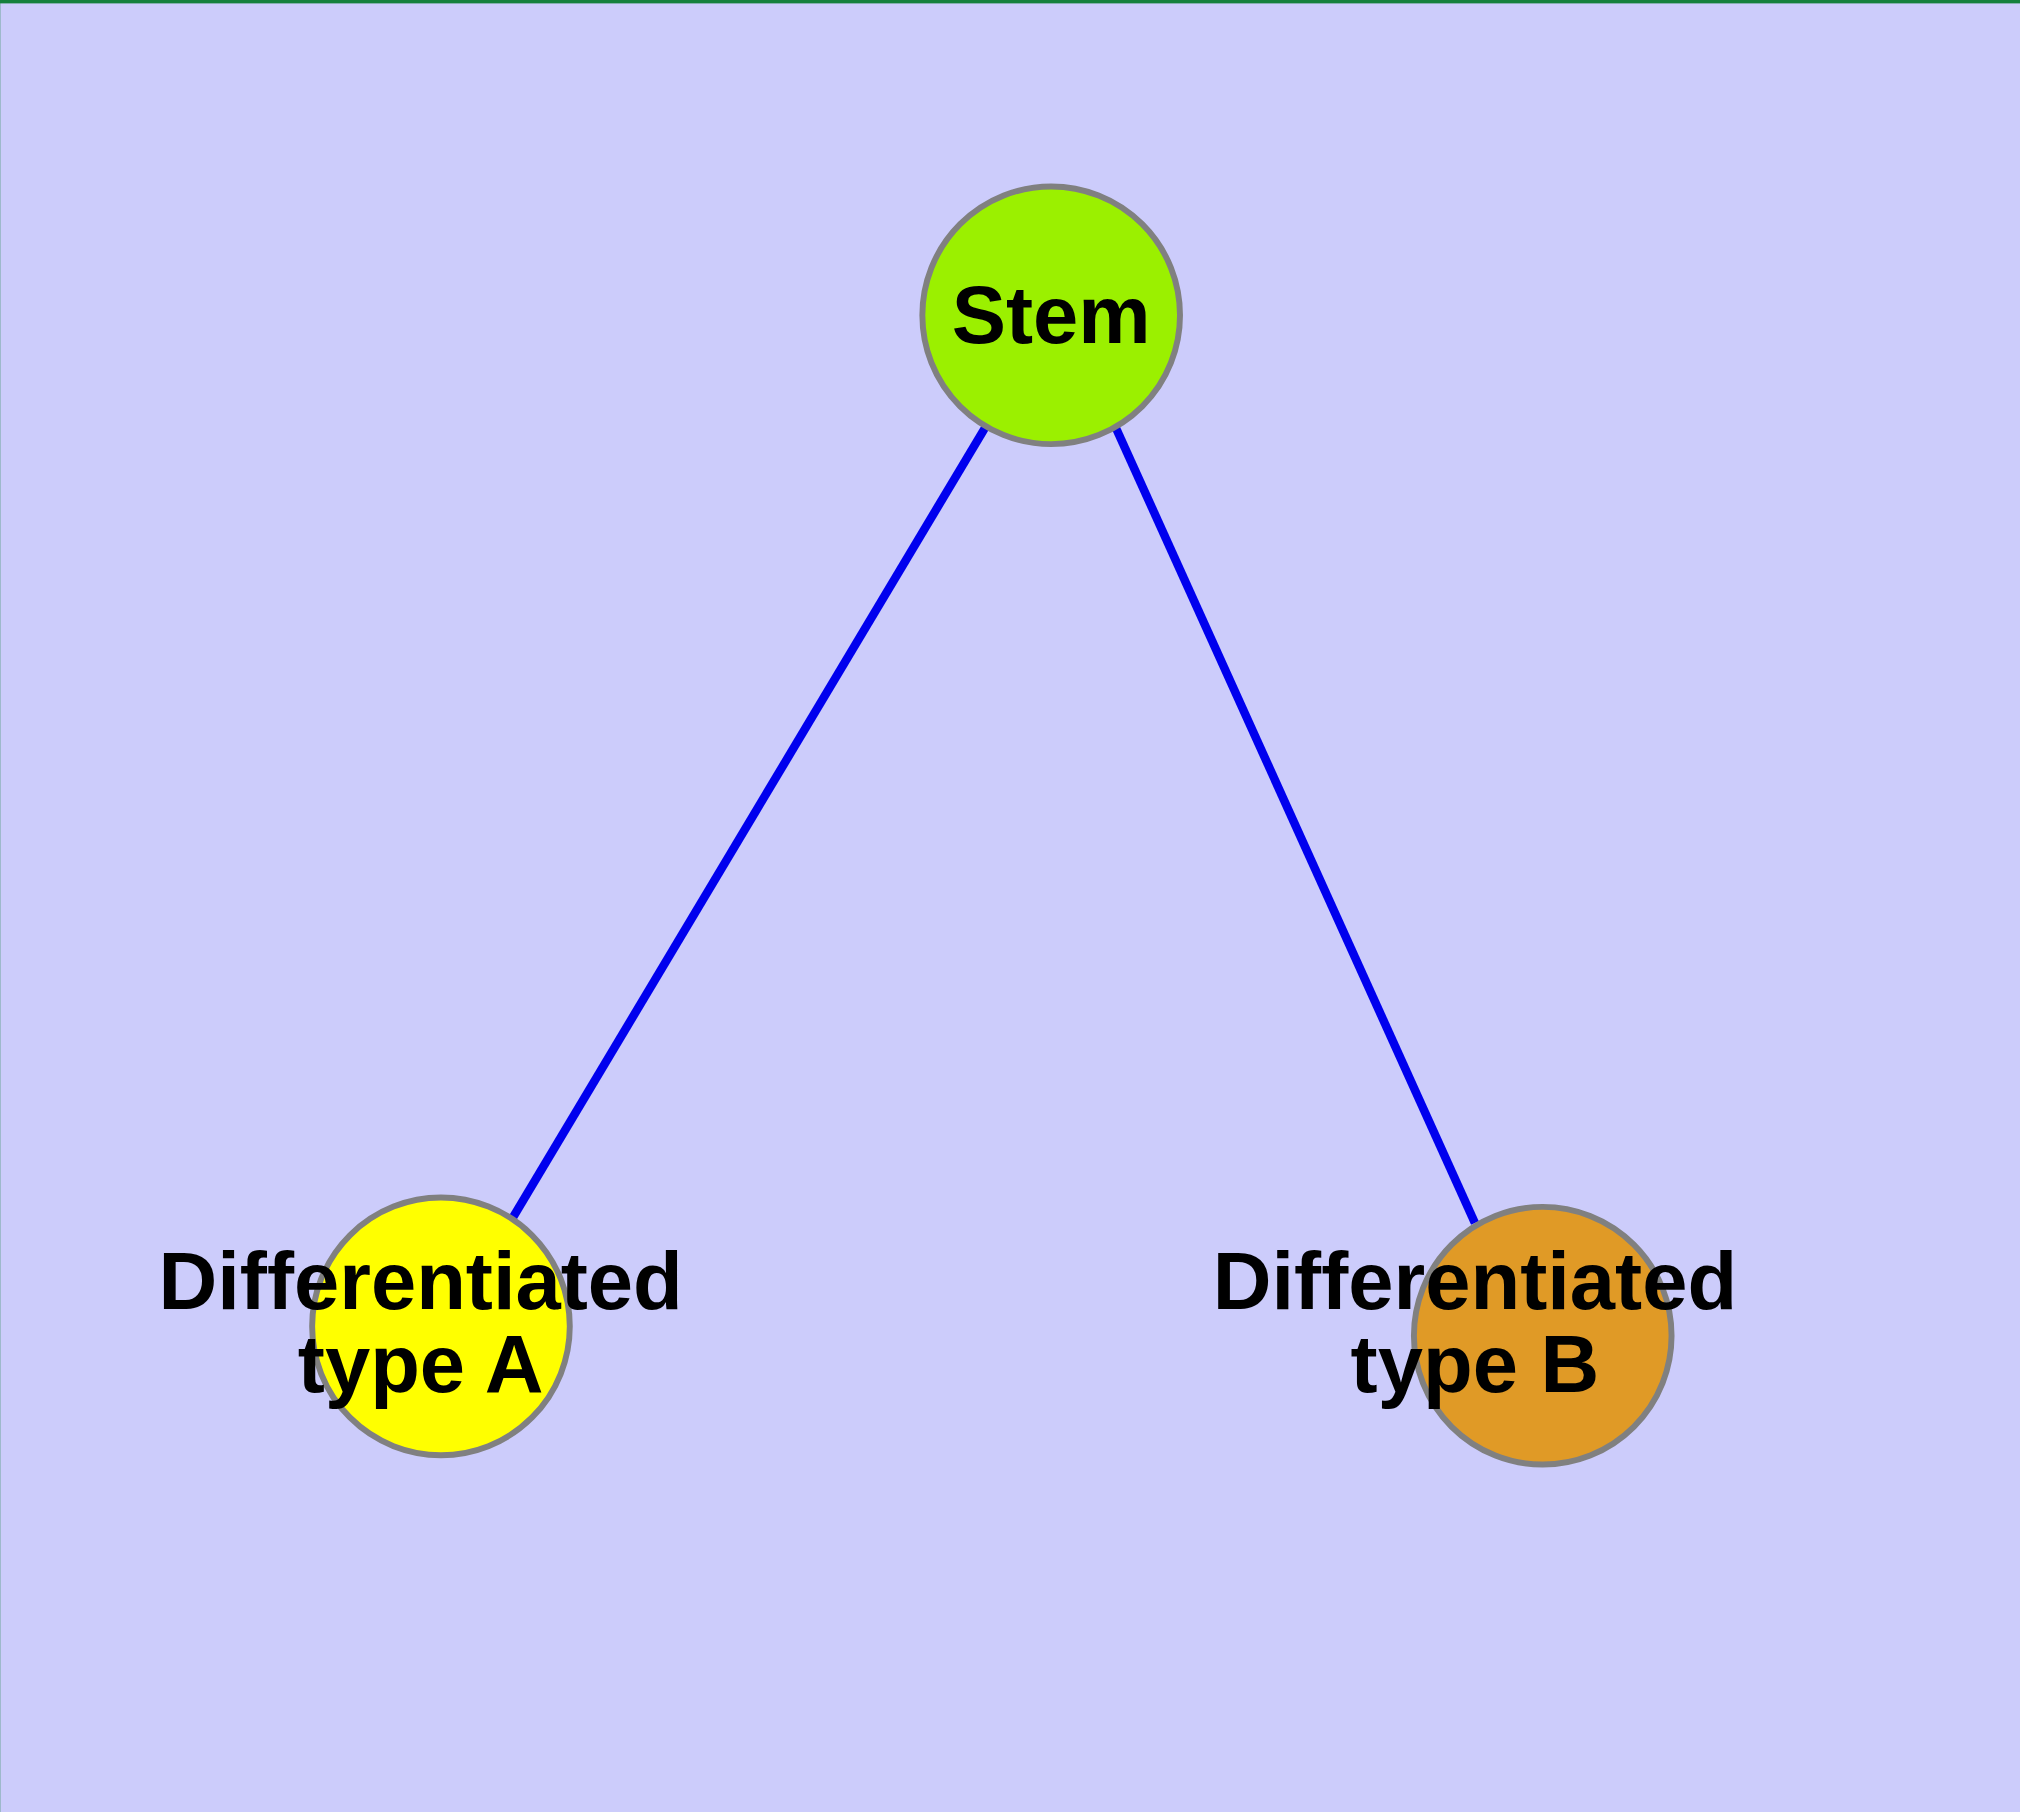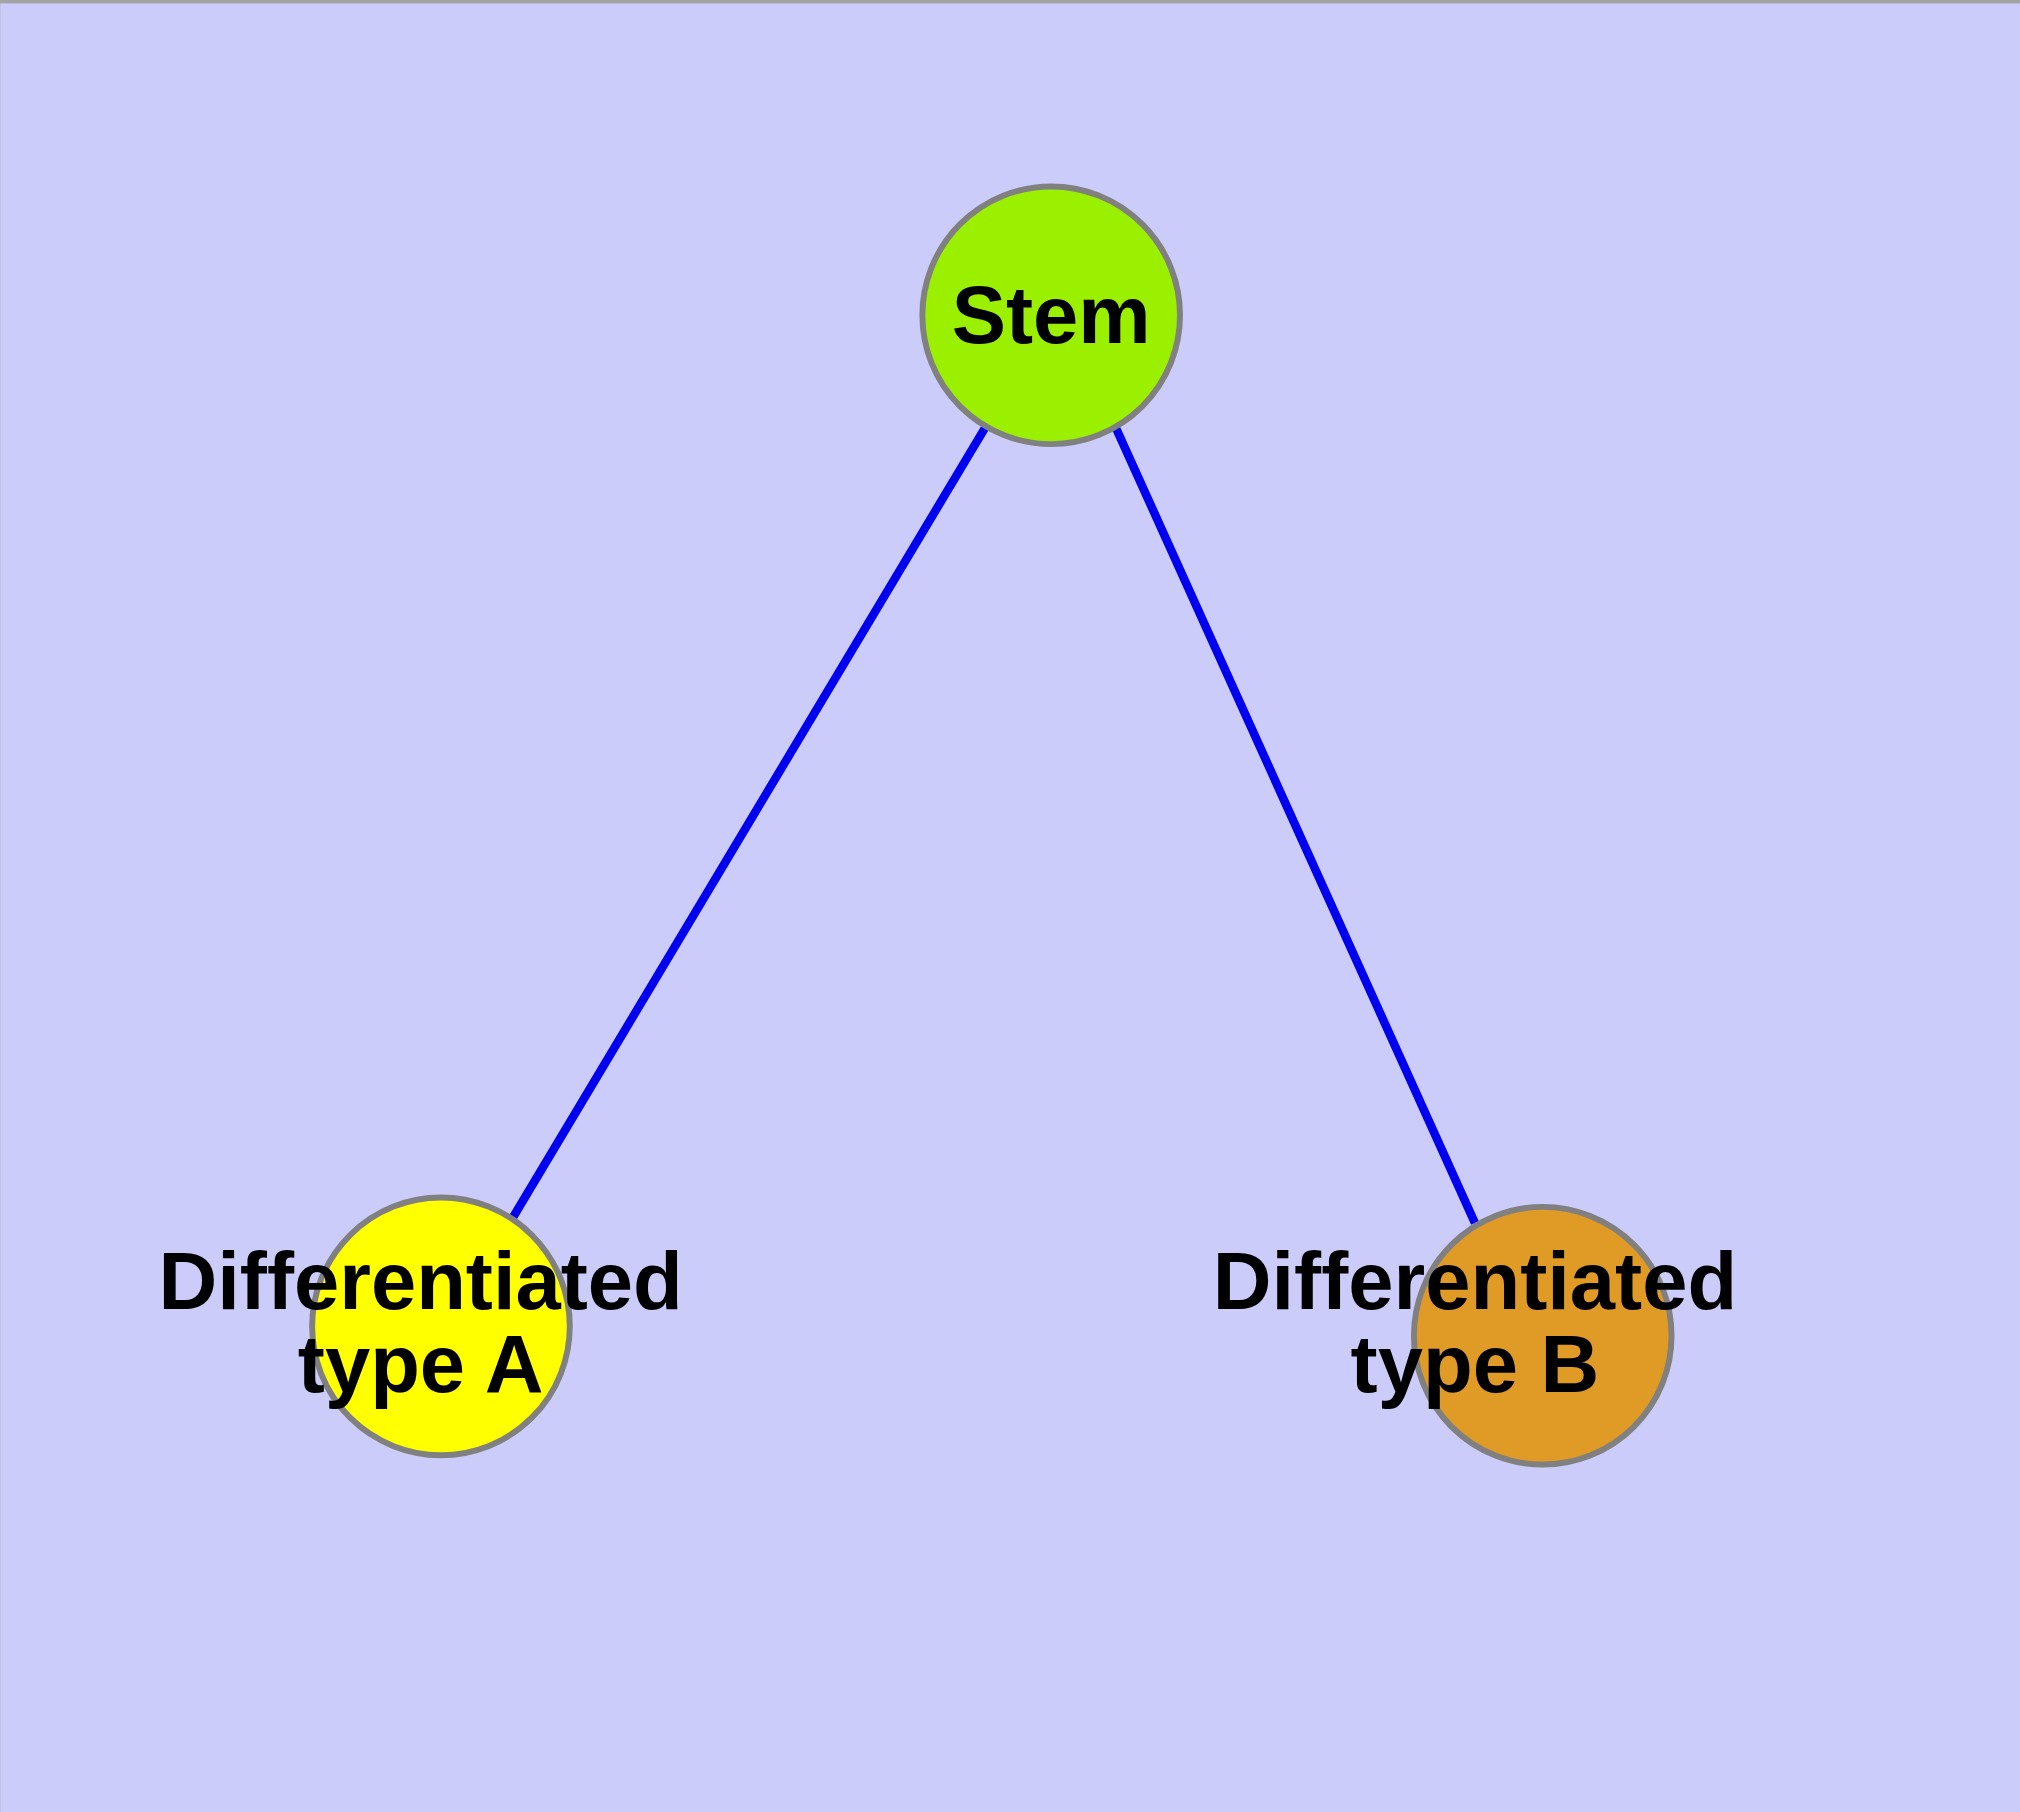--- a/index.html
+++ b/index.html
@@ -9,21 +9,21 @@
   }
   body {
     width: 2021px;
     height: 1812px;
     overflow: hidden;
   }
   #graph-canvas {
     position: relative;
     width: 2021px;
     height: 1812px;
-    background: #a3a3a3;
+    background: #15803d;
   }
   #graph-svg {
     position: absolute;
     top: 0;
     left: 0;
     display: block;
   }
   .node-label {
     font-family: "Liberation Sans", "DejaVu Sans", sans-serif;
     font-weight: bold;

